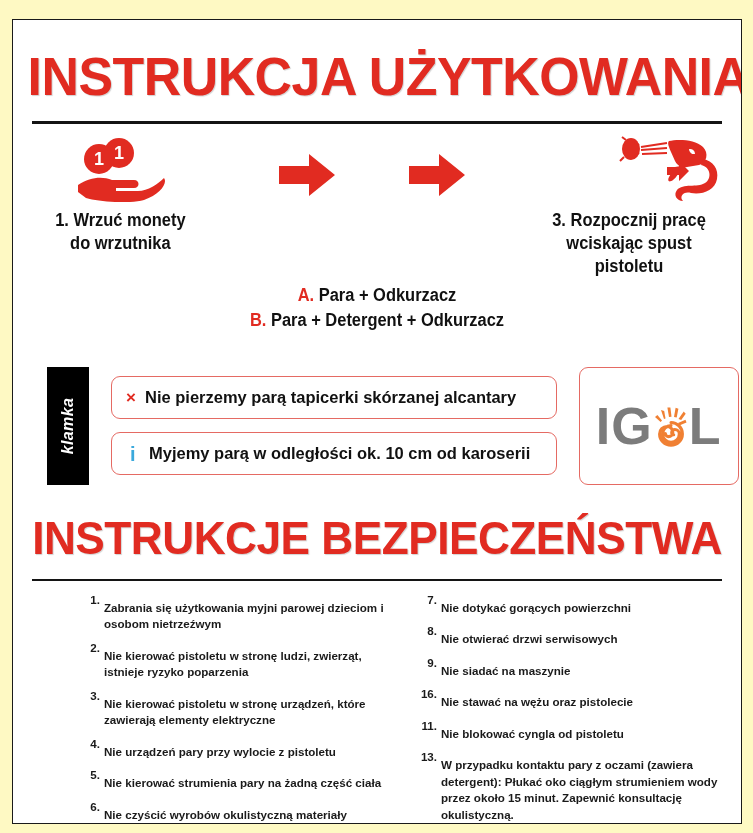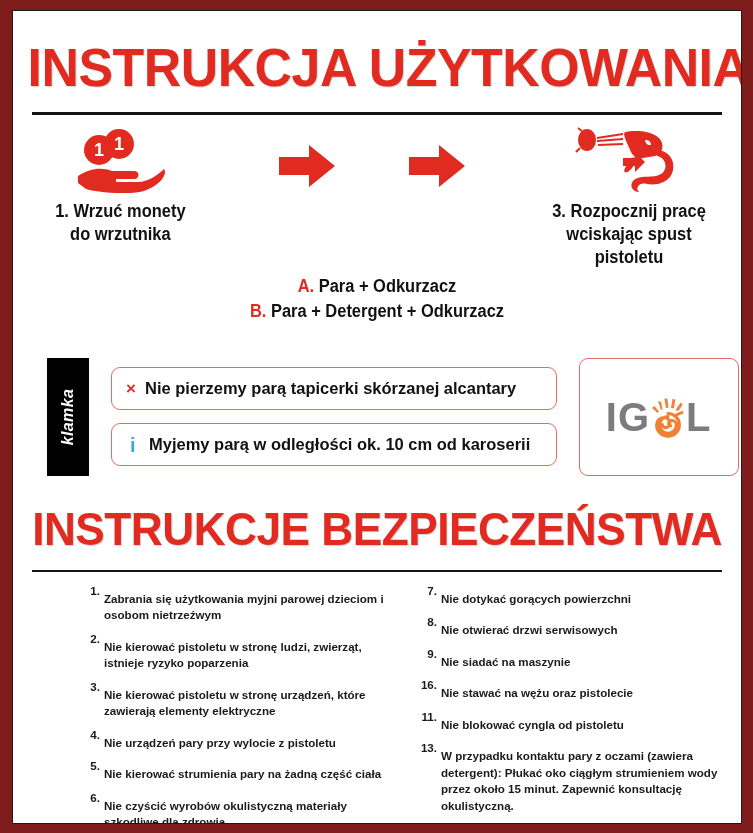--- a/index.html
+++ b/index.html
@@ -11,22 +11,22 @@
     width: 753px;
     height: 833px;
     font-family: "Liberation Sans", sans-serif;
     overflow: hidden;
   }
   .poster {
     position: relative;
     box-sizing: border-box;
     width: 753px;
     height: 833px;
-    background: #7f1d1d;
-    padding: 10px 11px 9px 12px;
+    background: #fef9c3;
+    padding: 19px 11px 9px 12px;
   }
   .sheet {
     position: relative;
     box-sizing: border-box;
     width: 100%;
     height: 100%;
     background: #ffffff;
     border: 1px solid #1a1a1a;
     overflow: hidden;
   }
@@ -61,21 +61,21 @@
     justify-content: space-between;
     margin: 11px 12px 0 12px;
   }
   .step {
     display: flex;
     flex-direction: column;
     align-items: center;
   }
   .step-1 { width: 190px; }
   .step-2 { width: 300px; }
-  .step-3 { width: 200px; }
+  .step-3 { width: 200px; align-items: flex-end; }
   .arrow-cell {
     width: 78px;
     display: flex;
     align-items: flex-start;
     justify-content: center;
     padding-top: 19px;
   }
   .icon-box {
     height: 68px;
     display: flex;
@@ -175,21 +175,21 @@
     display: flex;
     align-items: center;
     justify-content: center;
     background: #ffffff;
   }
   .logo-wordmark {
     display: flex;
     align-items: center;
     font-family: "Liberation Sans", sans-serif;
     font-weight: bold;
-    font-size: 40px;
+    font-size: 52px;
     color: #7C7C7C;
     letter-spacing: 1px;
     line-height: 1;
   }
   .logo-o {
     display: inline-block;
     margin: 0 1px;
     position: relative;
     top: 2px;
   }

